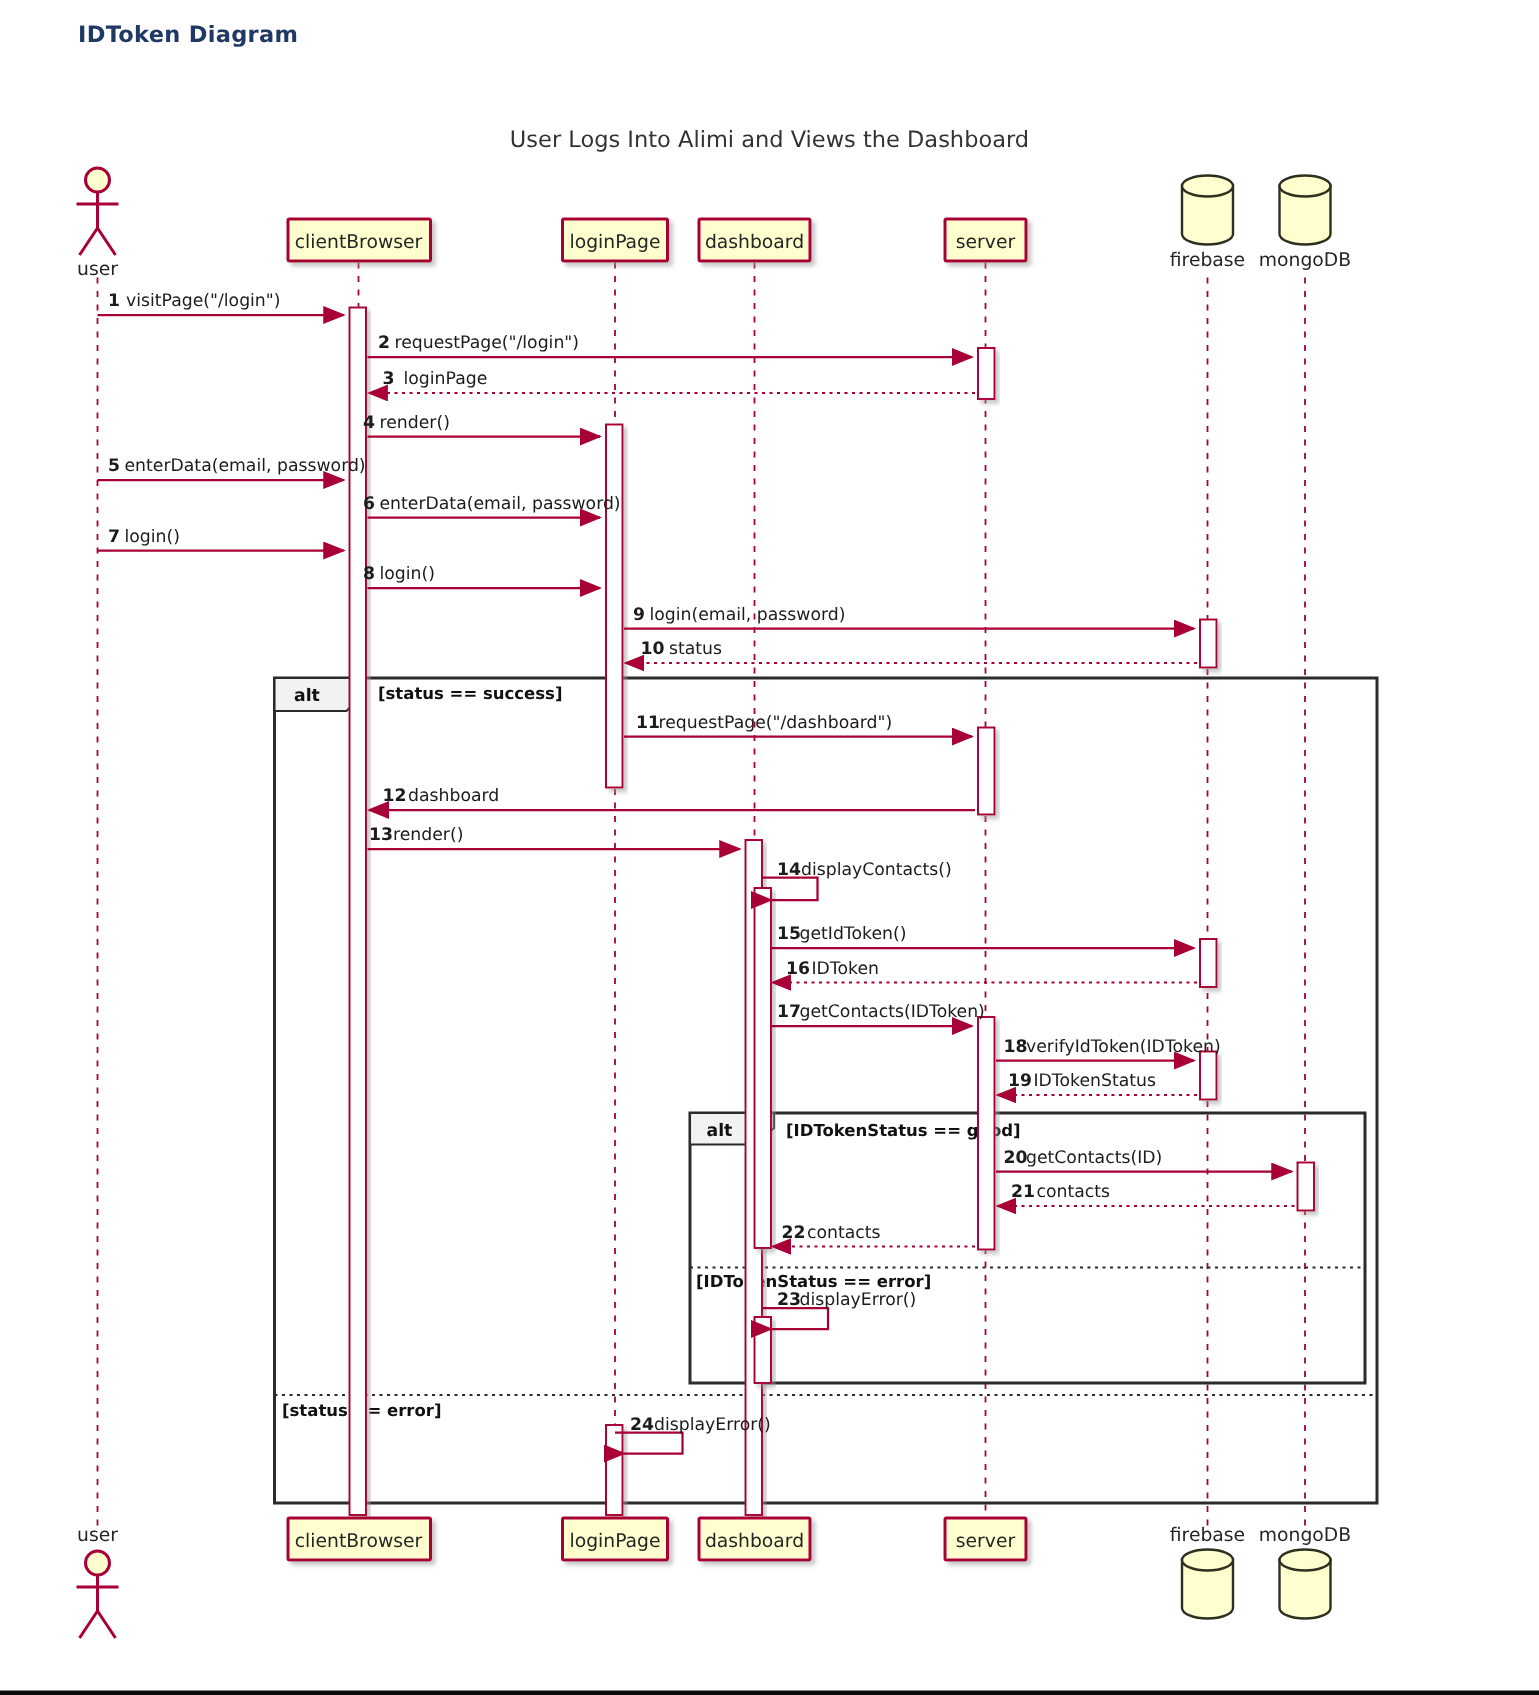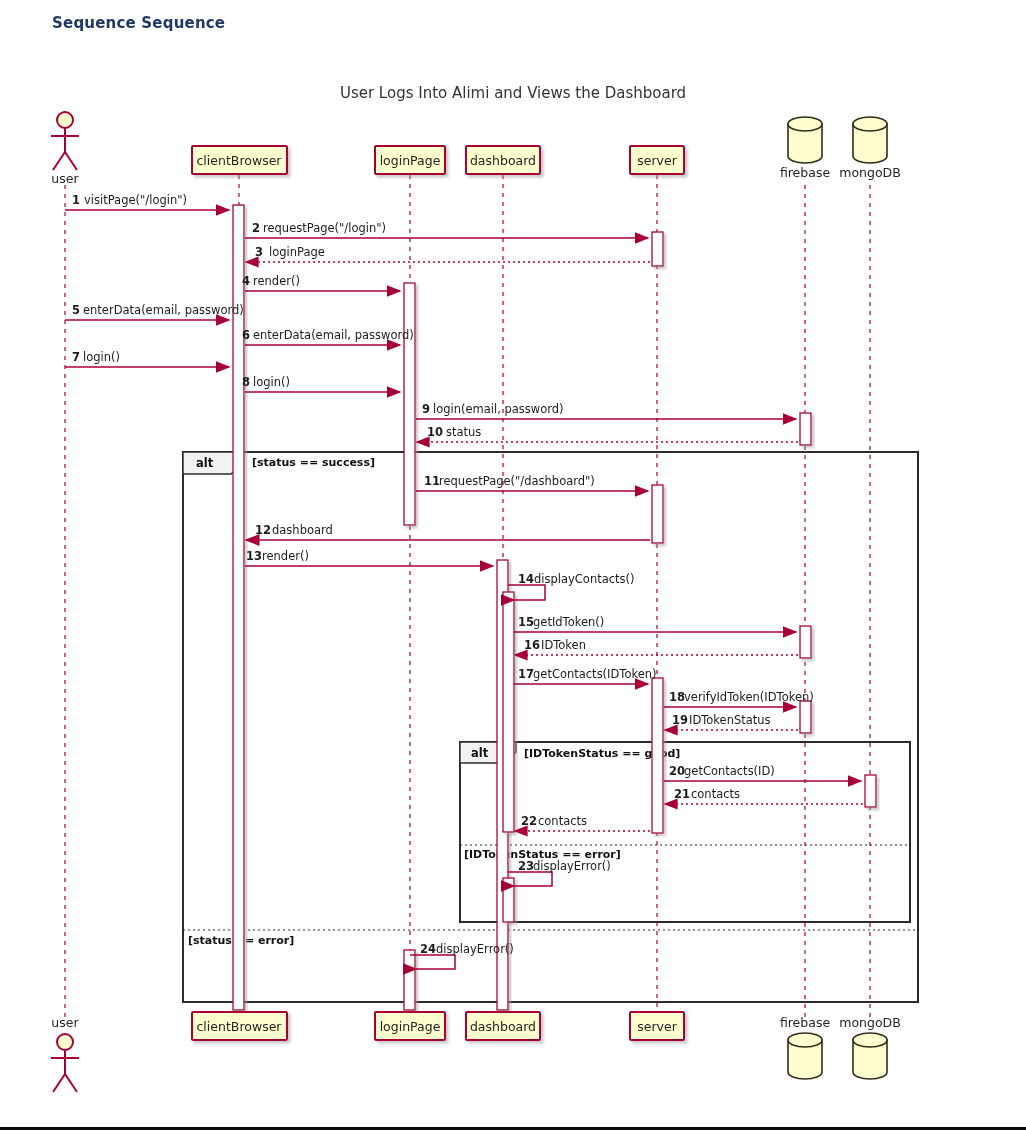--- a/index.html
+++ b/index.html
@@ -19,21 +19,21 @@
   .msgnum{font-size:11.5px;font-weight:bold;fill:#1c1c1c;font-family:"DejaVu Sans","Liberation Sans",sans-serif;}
   .msgtxt{font-size:11.5px;fill:#1c1c1c;font-family:"DejaVu Sans","Liberation Sans",sans-serif;}
   .fraglabel{font-size:11.5px;font-weight:bold;fill:#111;font-family:"DejaVu Sans","Liberation Sans",sans-serif;}
   .fragcond{font-size:11px;font-weight:bold;fill:#111;font-family:"DejaVu Sans","Liberation Sans",sans-serif;}
 </style>
 </head>
 <body>
 
 <div class="page">
 
-  <div class="doc-title">Sequence Sequence</div>
+  <div class="doc-title">IDToken Diagram</div>
 
   <div class="canvas">
     <svg width="1026" height="1110" id="diagram-svg">
       <defs>
         <marker id="ah" markerWidth="10" markerHeight="8" refX="9" refY="4" orient="auto">
           <path d="M0,0 L10,4 L0,8 Z" fill="#A80036"></path>
         </marker>
         <marker id="ahl" markerWidth="10" markerHeight="8" refX="1" refY="4" orient="auto">
           <path d="M10,0 L0,4 L10,8 Z" fill="#A80036"></path>
         </marker>

